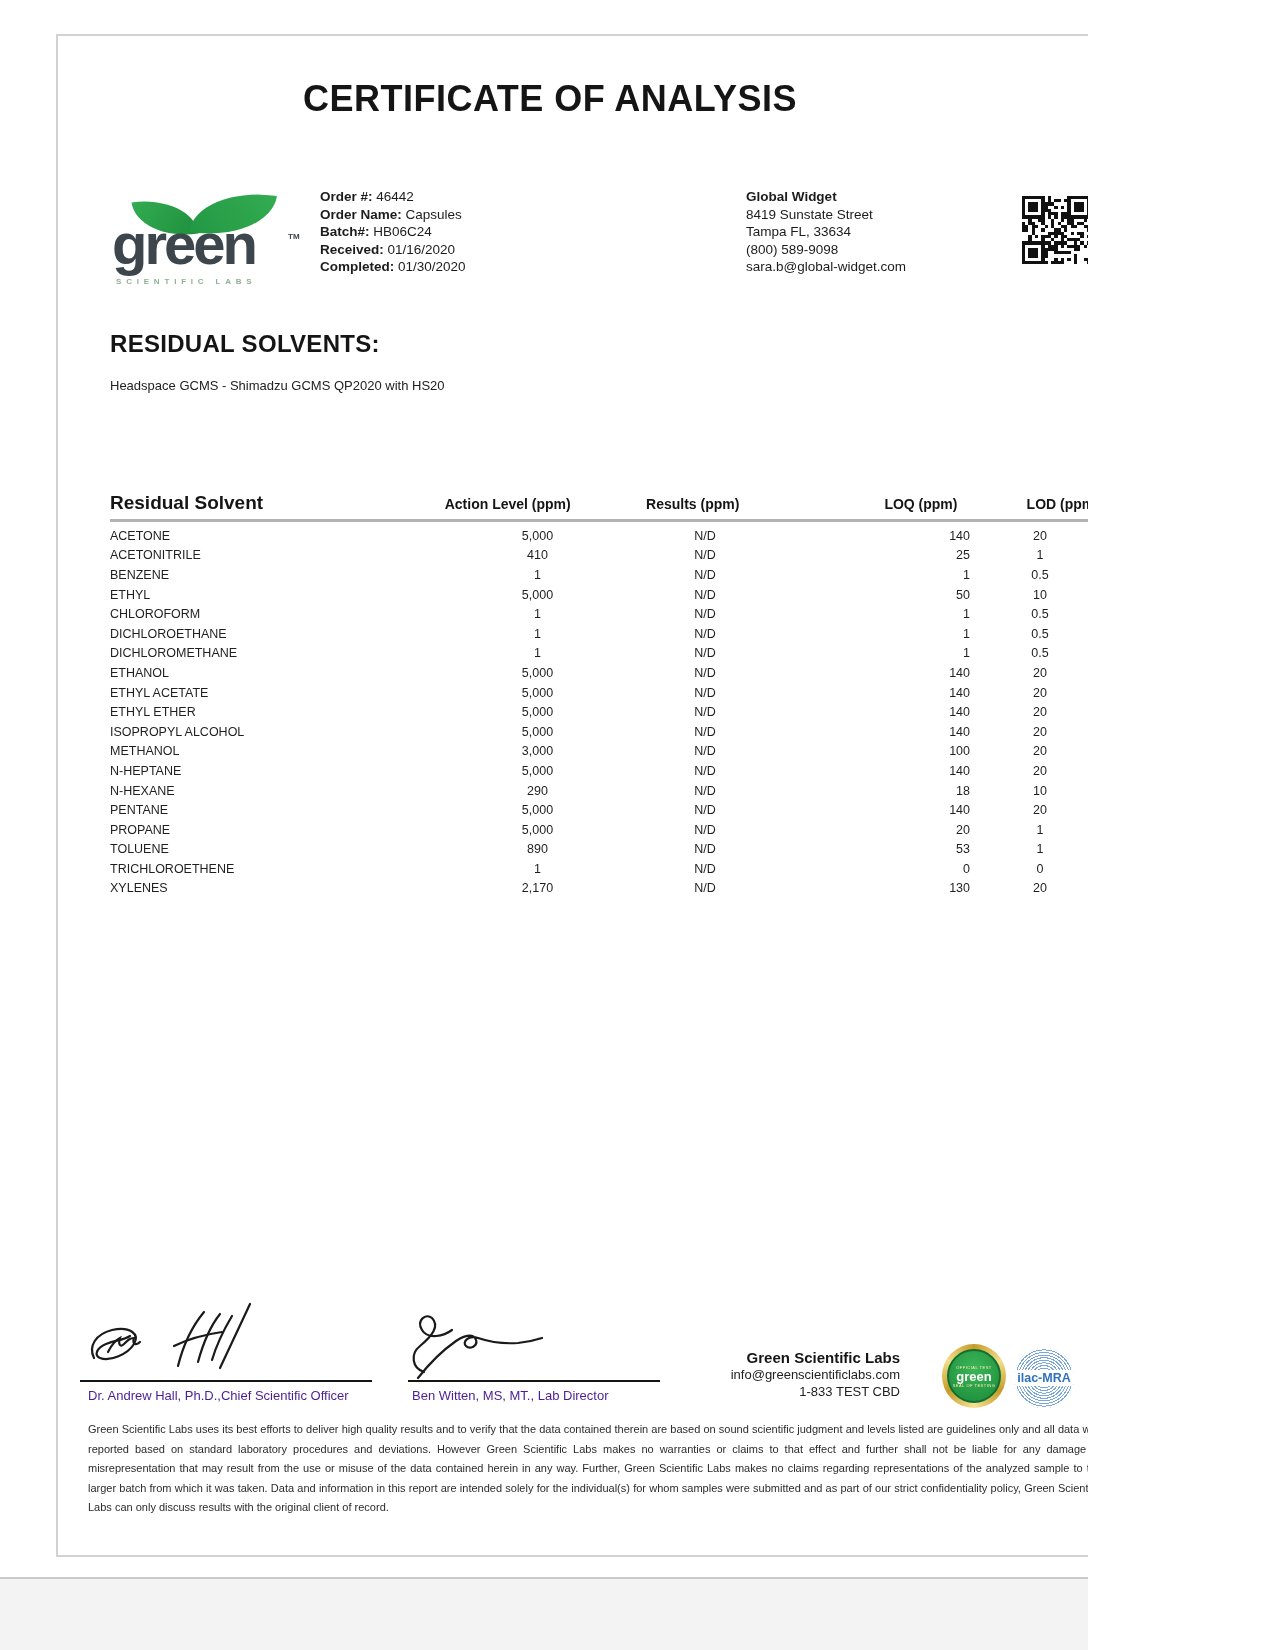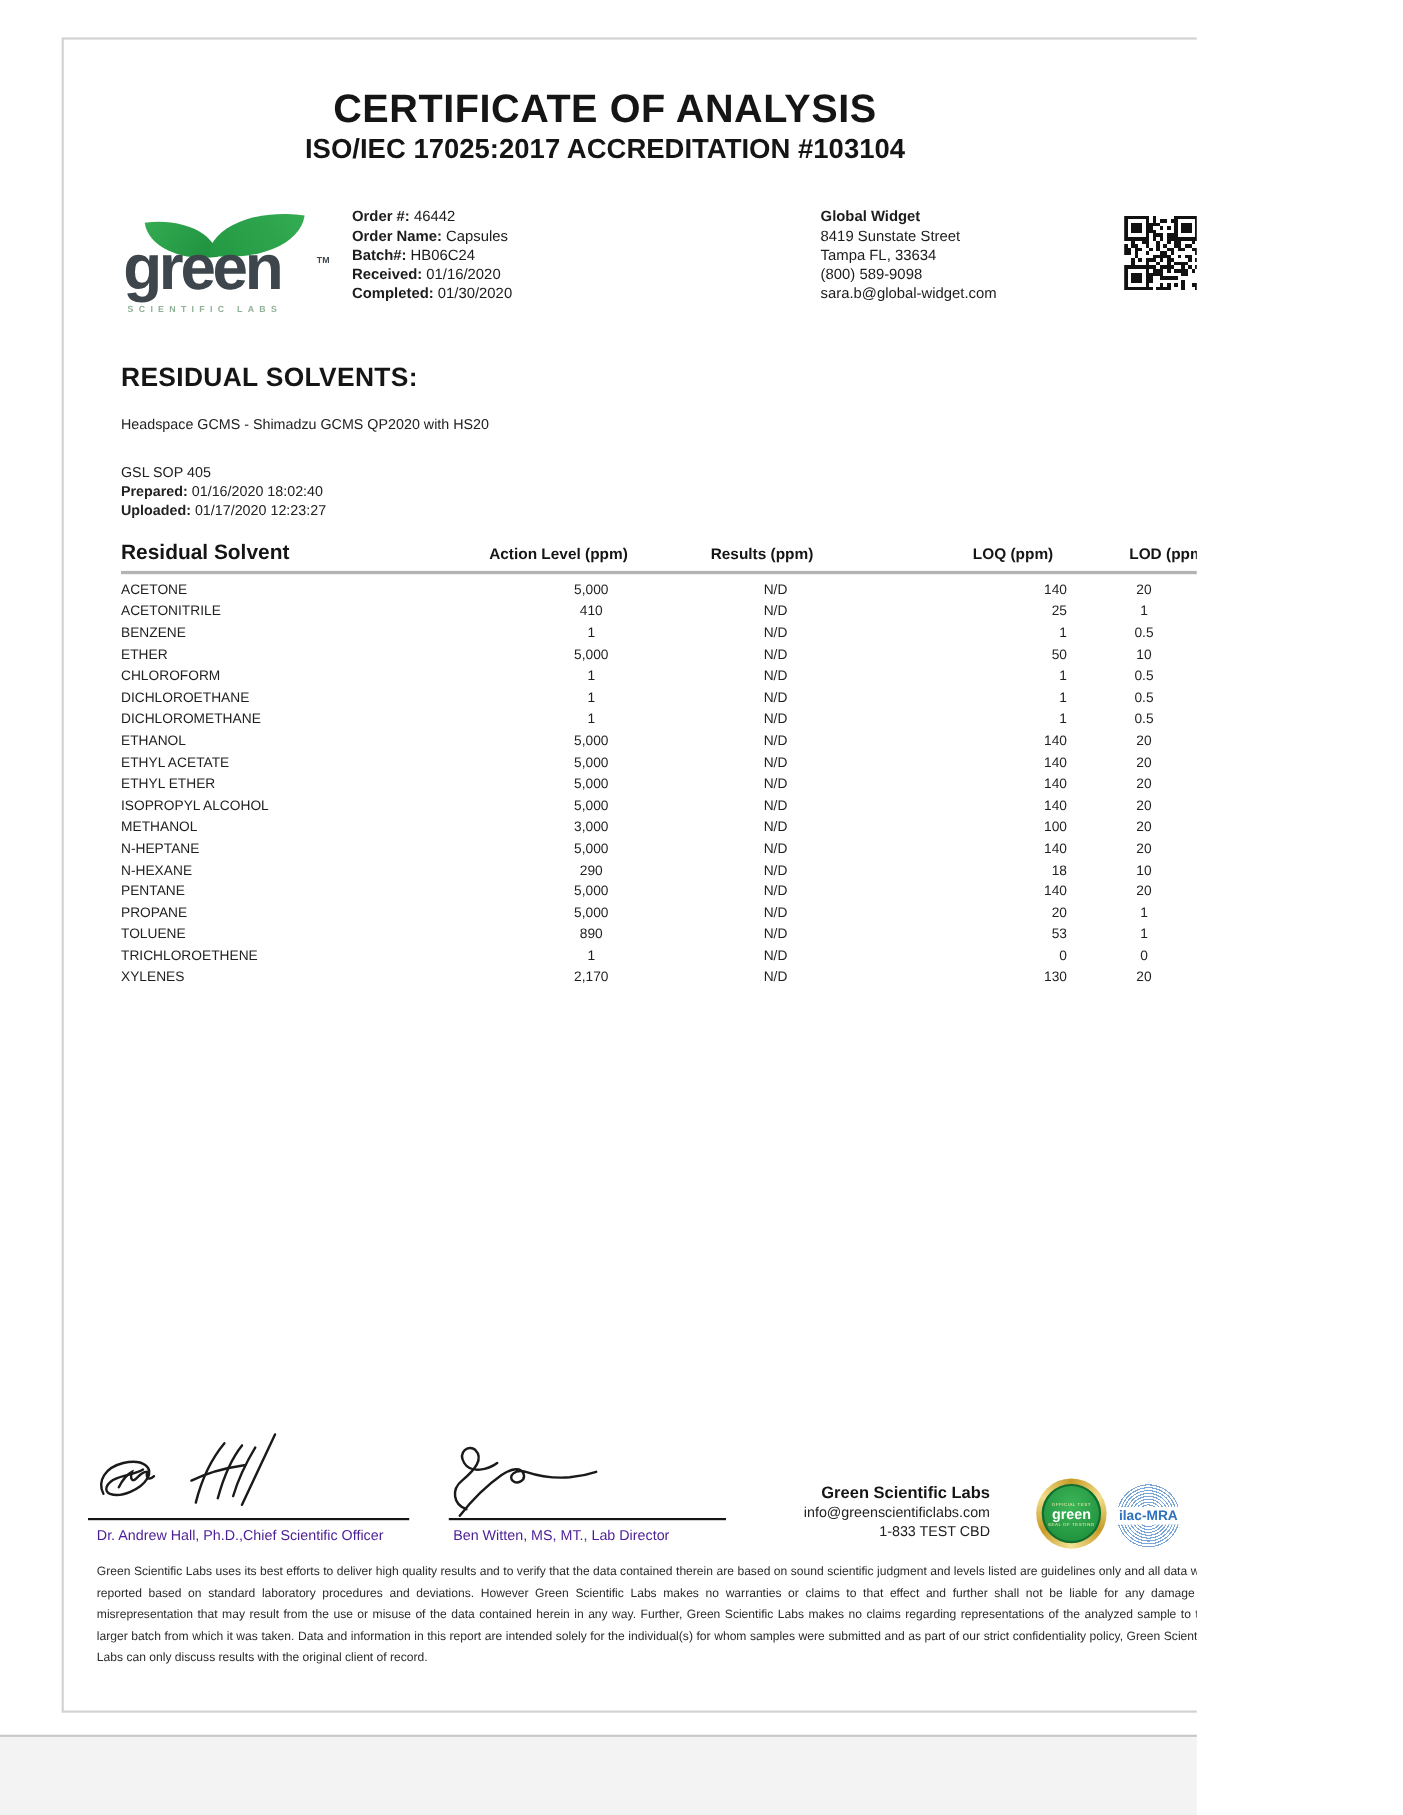--- a/index.html
+++ b/index.html
@@ -104,21 +104,20 @@
               text-align:justify;color:#2b2b2b;}
 </style>
 </head>
 <body>
 
 <div class="page">
 
   <div class="page-rect"></div>
 
   <div class="abs title">CERTIFICATE OF ANALYSIS</div>
-  <div class="abs subtitle">ISO/IEC 17025:2017 ACCREDITATION #103104</div>
 
   <div class="abs logo">
     <div class="leafL"></div>
     <div class="leafR"></div>
     <div class="brand">green</div>
     <div class="tm">TM</div>
     <div class="tagline">SCIENTIFIC LABS</div>
   </div>
 
   <div class="abs infoblock order-block">
@@ -368,25 +367,20 @@
         <rect x="10" y="20" width="1" height="1"></rect>
         <rect x="11" y="20" width="1" height="1"></rect>
         <rect x="12" y="20" width="1" height="1"></rect>
         <rect x="16" y="20" width="1" height="1"></rect>
         <rect x="20" y="20" width="1" height="1"></rect>
       </svg>
   </div>
 
   <div class="abs sec-title">RESIDUAL SOLVENTS:</div>
   <div class="abs method">Headspace GCMS - Shimadzu GCMS QP2020 with HS20</div>
-  <div class="abs sop">
-    <div>GSL SOP 405</div>
-    <div><span class="b">Prepared:</span> <span>01/16/2020 18:02:40</span></div>
-    <div><span class="b">Uploaded:</span> <span>01/17/2020 12:23:27</span></div>
-  </div>
 
   <div class="abs table">
     <div class="thead">
       <div class="c0 th-main">Residual Solvent</div>
       <div class="c1 th">Action Level (ppm)</div>
       <div class="c2 th">Results (ppm)</div>
       <div class="c3 th">LOQ (ppm)</div>
       <div class="c4 th">LOD (ppm)</div>
     </div>
     <div class="rule"></div>
@@ -406,21 +400,21 @@
           <div class="c4">1</div>
         </div>
         <div class="trow">
           <div class="c0">BENZENE</div>
           <div class="c1">1</div>
           <div class="c2">N/D</div>
           <div class="c3">1</div>
           <div class="c4">0.5</div>
         </div>
         <div class="trow">
-          <div class="c0">ETHER</div>
+          <div class="c0">ETHYL</div>
           <div class="c1">5,000</div>
           <div class="c2">N/D</div>
           <div class="c3">50</div>
           <div class="c4">10</div>
         </div>
         <div class="trow">
           <div class="c0">CHLOROFORM</div>
           <div class="c1">1</div>
           <div class="c2">N/D</div>
           <div class="c3">1</div>

